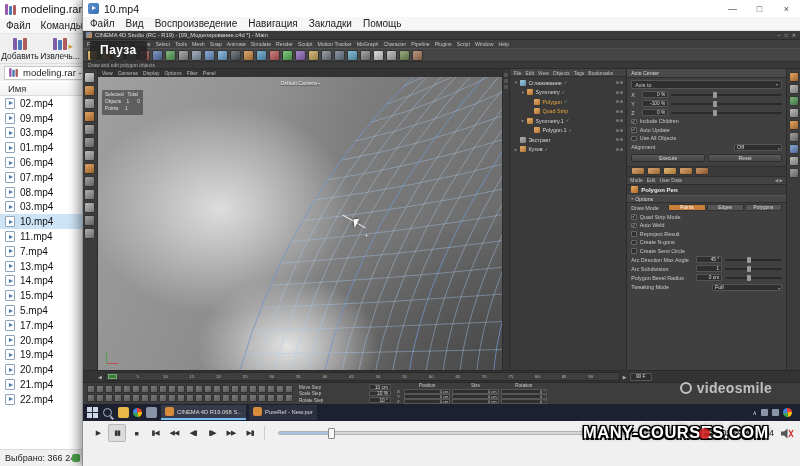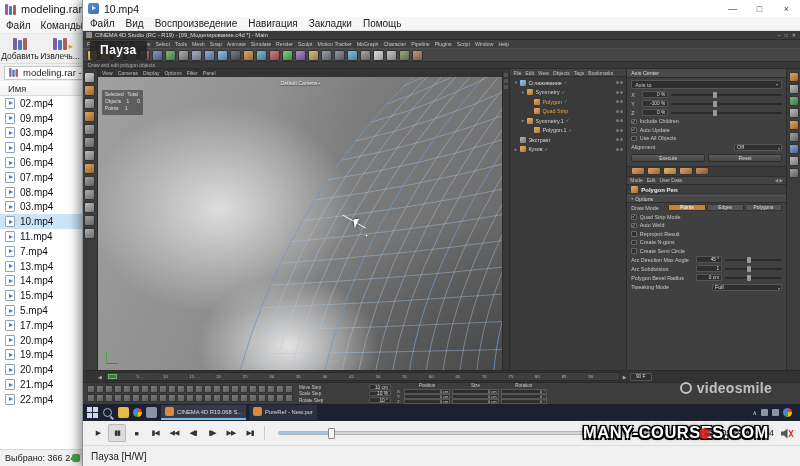--- a/index.html
+++ b/index.html
@@ -237,21 +237,21 @@
         <li class="file-row">
     <span class="mp4-icon"></span>
     <span>09.mp4</span>
   </li>
         <li class="file-row">
     <span class="mp4-icon"></span>
     <span>03.mp4</span>
   </li>
         <li class="file-row">
     <span class="mp4-icon"></span>
-    <span>04.mp4</span>
+    <span>01.mp4</span>
   </li>
         <li class="file-row">
     <span class="mp4-icon"></span>
     <span>06.mp4</span>
   </li>
         <li class="file-row">
     <span class="mp4-icon"></span>
     <span>07.mp4</span>
   </li>
         <li class="file-row">
@@ -896,20 +896,19 @@
         <span class="prog-thumb" style="left: 12%;"></span>
       </div>
       <span class="pl-time">05:01 / 43:04</span>
       <span class="vol">
         <svg width="13" height="11" viewBox="0 0 13 11">
           <polygon points="0,3.5 3,3.5 6.5,0.5 6.5,10.5 3,7.5 0,7.5" fill="#555"></polygon>
           <path d="M8 2 L12 9 M12 2 L8 9" stroke="#d03030" stroke-width="1.3"></path>
         </svg>
       </span>
     </div>
-    <div class="pl-status">Пауза [H/W]</div>
   </div>
 
   <div class="wm">
     <span class="wm-dot"></span>
     <span class="wm-text">MANY-COURSES.COM</span>
   </div>
 </div>
 
 </body></html>

